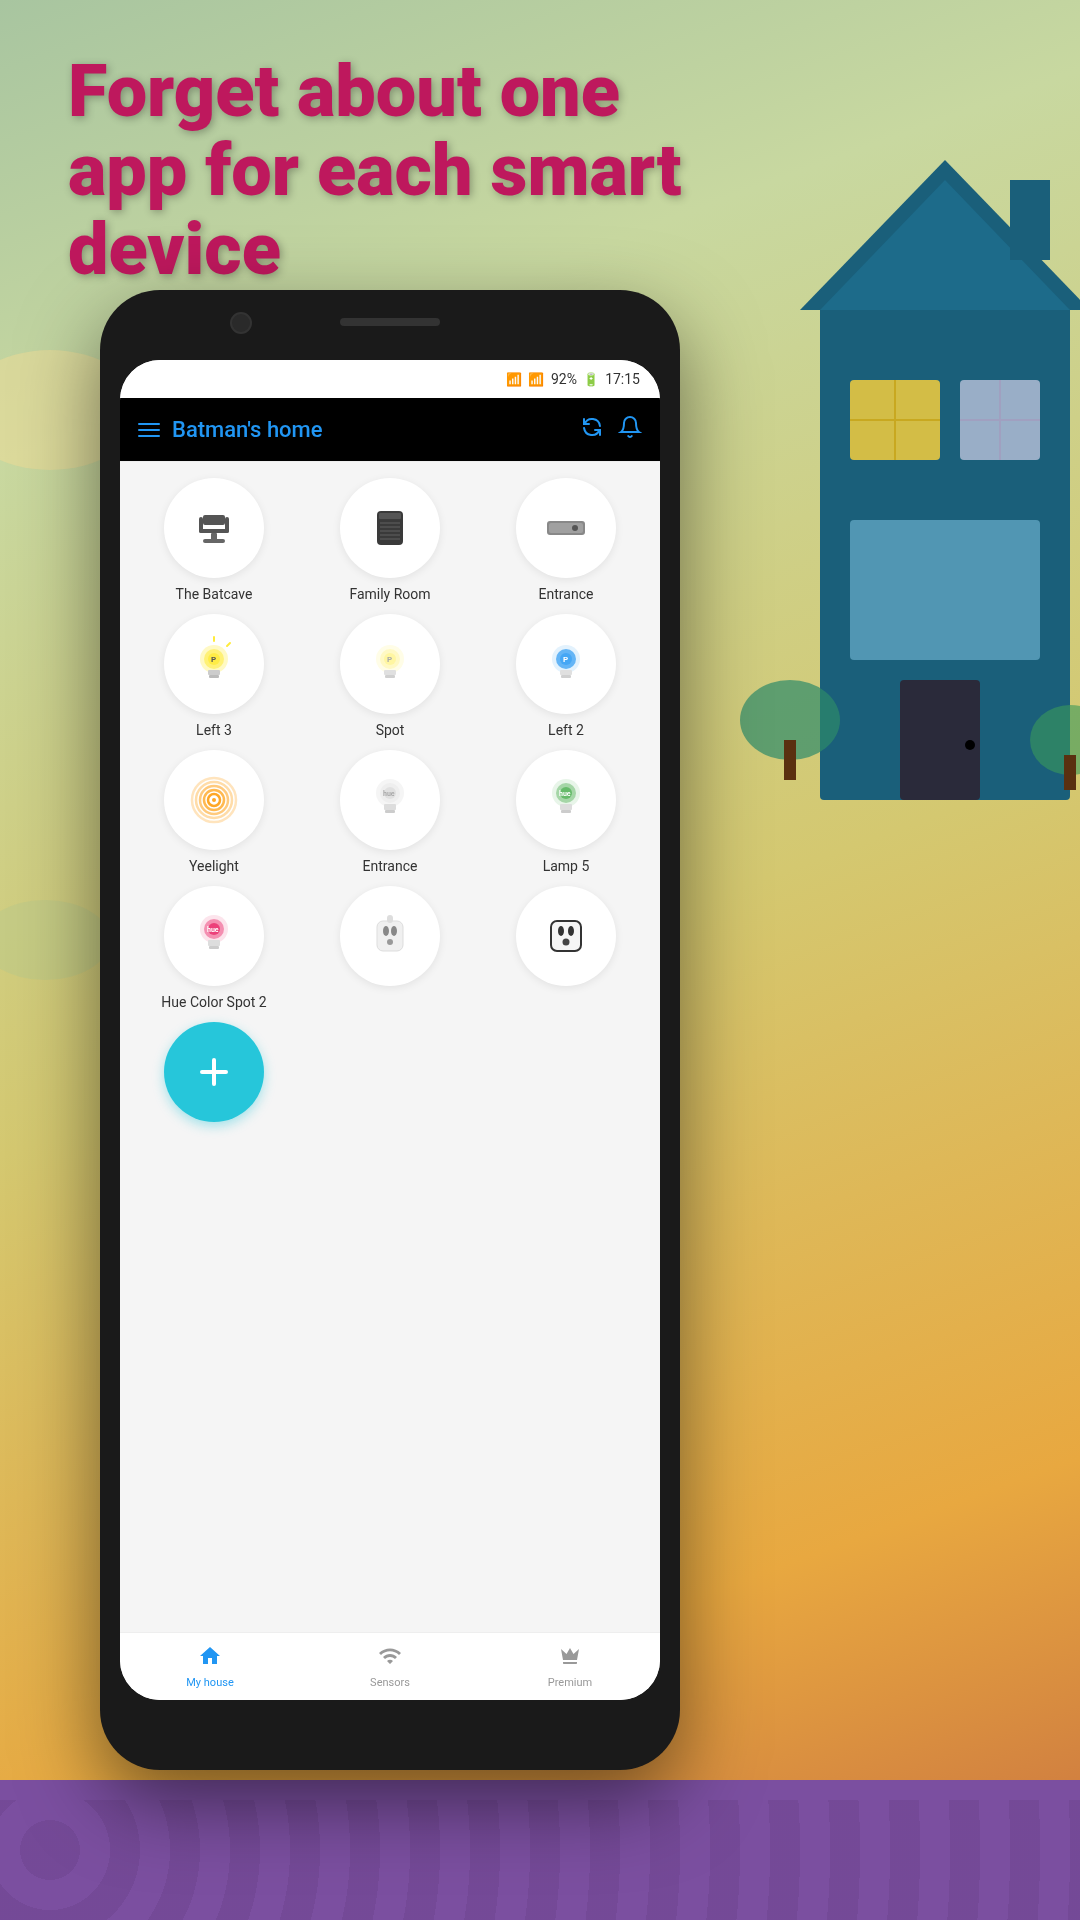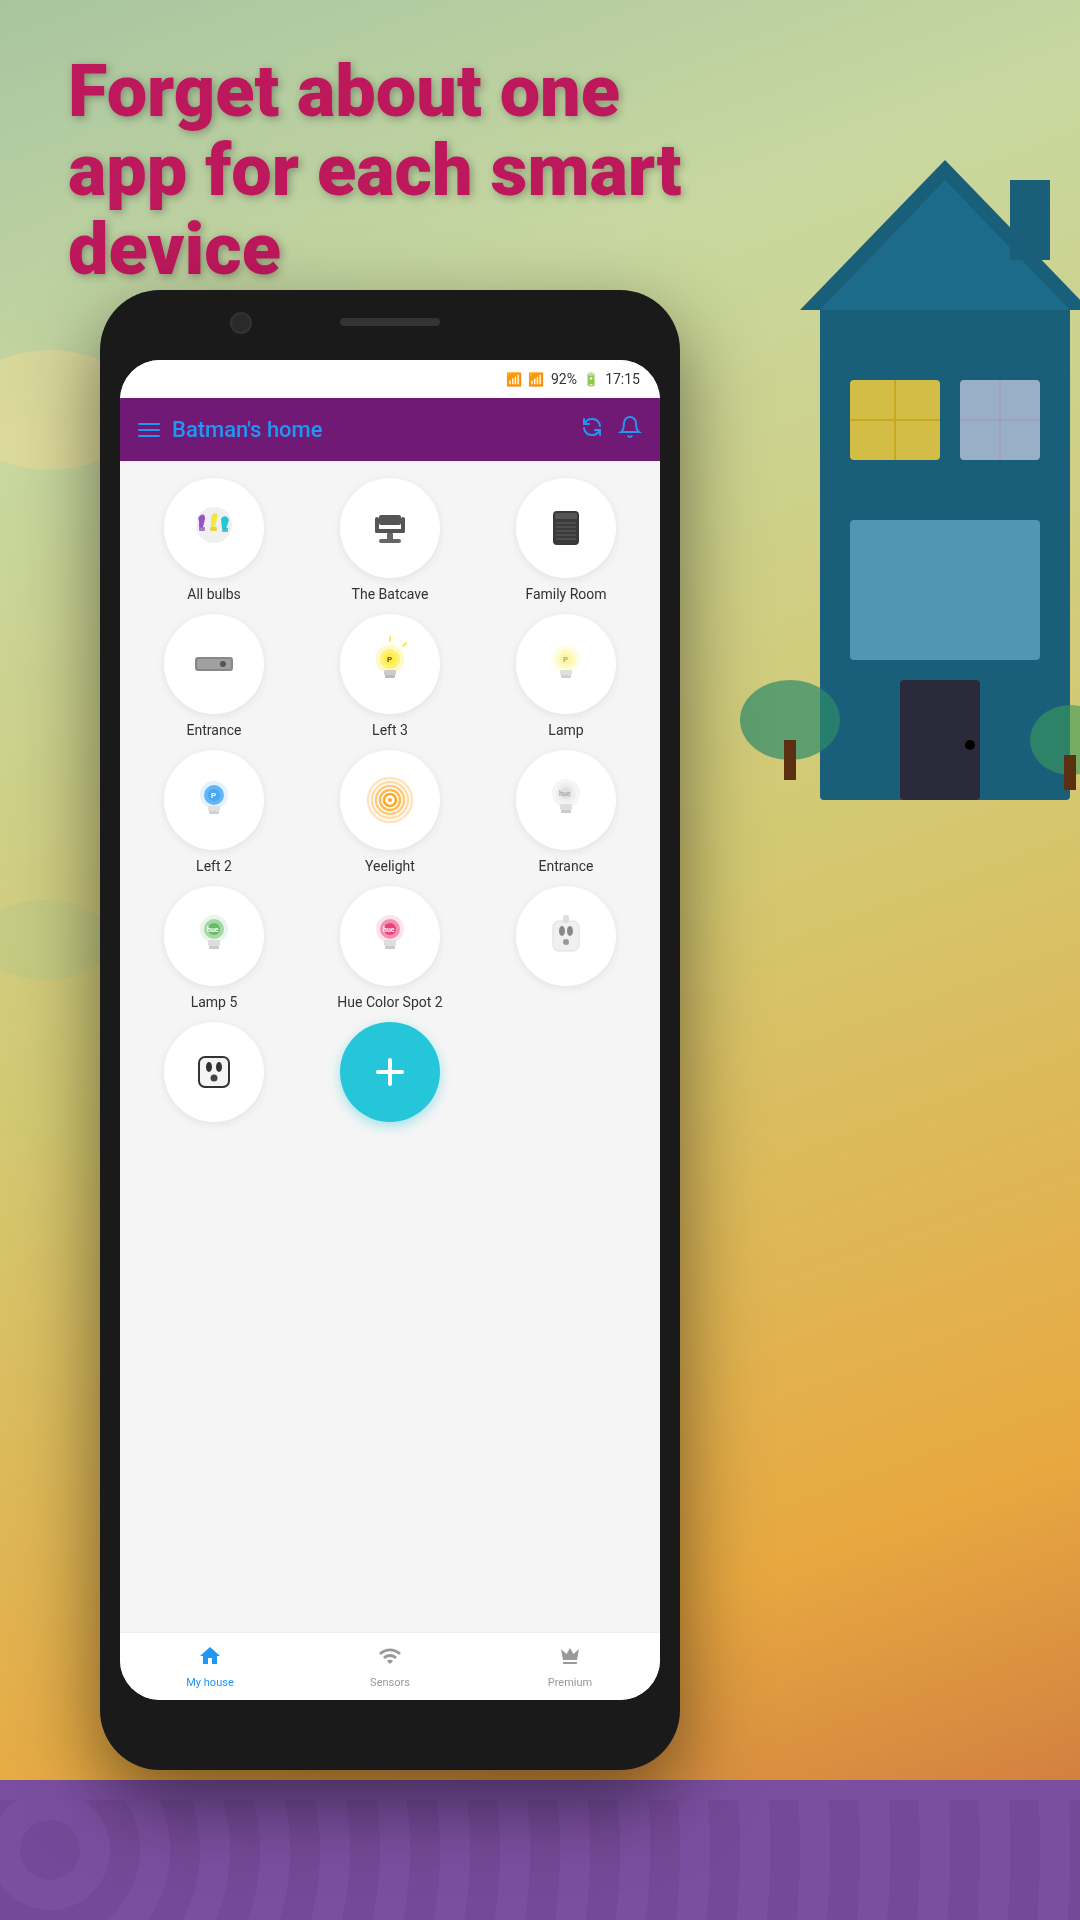--- a/index.html
+++ b/index.html
@@ -105,21 +105,21 @@
       color: #333;
       gap: 6px;
     }
 
     .status-icon {
       font-size: 13px;
     }
 
     
     .app-header {
-      background: #701a75;
+      background: #000000;
       height: 64px;
       display: flex;
       align-items: center;
       padding: 0 18px;
       border-bottom: 1px solid #eee;
       gap: 12px;
     }
 
     .hamburger-icon {
       display: flex;
@@ -353,38 +353,20 @@
           <svg width="24" height="24" viewBox="0 0 24 24" fill="none" stroke="#2196F3" stroke-width="2" stroke-linecap="round">
             <path d="M18 8A6 6 0 006 8c0 7-3 9-3 9h18s-3-2-3-9M13.73 21a2 2 0 01-3.46 0"></path>
           </svg>
         </span>
       </div>
     </div>
 
     <div class="grid-area">
       <div class="device-grid">
 
-        <div class="device-item">
-          <div class="device-icon-circle">
-            <svg width="58" height="58" viewBox="0 0 58 58">
-
-              <ellipse cx="29" cy="26" rx="18" ry="18" fill="#f0f0f0"></ellipse>
-
-              <path d="M14 22 Q12 18 16 16 Q20 14 20 20 L18 28 Q16 29 14 28 Z" fill="#9c4dcc"></path>
-              <rect x="14" y="28" width="6" height="4" rx="1" fill="#8e44ad" opacity="0.7"></rect>
-
-              <path d="M26 18 Q28 14 30 14 Q34 14 32 20 L30 28 Q28 29 26 28 Z" fill="#f5e642"></path>
-              <rect x="25" y="28" width="7" height="4" rx="1" fill="#e6c800" opacity="0.7"></rect>
-
-              <path d="M36 20 Q38 16 42 18 Q45 20 43 24 L41 30 Q39 30 37 29 Z" fill="#26c6da"></path>
-              <rect x="37" y="29" width="6" height="4" rx="1" fill="#00acc1" opacity="0.7"></rect>
-            </svg>
-          </div>
-          <span class="device-label">All bulbs</span>
-        </div>
 
 
         <div class="device-item">
           <div class="device-icon-circle">
             <svg width="58" height="58" viewBox="0 0 58 58">
 
               <rect x="14" y="30" width="30" height="4" rx="2" fill="#555"></rect>
               <rect x="14" y="18" width="4" height="16" rx="2" fill="#555"></rect>
               <rect x="40" y="18" width="4" height="16" rx="2" fill="#555"></rect>
               <rect x="18" y="16" width="22" height="10" rx="2" fill="#555"></rect>
@@ -452,21 +434,21 @@
             <svg width="58" height="58" viewBox="0 0 58 58">
 
               <circle cx="29" cy="24" r="14" fill="#fffde7"></circle>
               <circle cx="29" cy="24" r="10" fill="#fff9c4"></circle>
               <circle cx="29" cy="24" r="6" fill="#fff59d" opacity="0.9"></circle>
               <rect x="23" y="35" width="12" height="5" rx="1" fill="#e0e0e0"></rect>
               <rect x="24" y="40" width="10" height="3" rx="1" fill="#d0d0d0"></rect>
               <text x="26" y="27" font-size="8" fill="#aaa" font-weight="bold">P</text>
             </svg>
           </div>
-          <span class="device-label">Lamp</span>
+          <span class="device-label">Spot</span>
         </div>
 
         <div class="device-item">
           <div class="device-icon-circle">
             <svg width="58" height="58" viewBox="0 0 58 58">
 
               <circle cx="29" cy="24" r="14" fill="#e3f2fd"></circle>
               <circle cx="29" cy="24" r="10" fill="#64b5f6"></circle>
               <circle cx="29" cy="24" r="6" fill="#42a5f5" opacity="0.9"></circle>
               <rect x="23" y="35" width="12" height="5" rx="1" fill="#e0e0e0"></rect>

